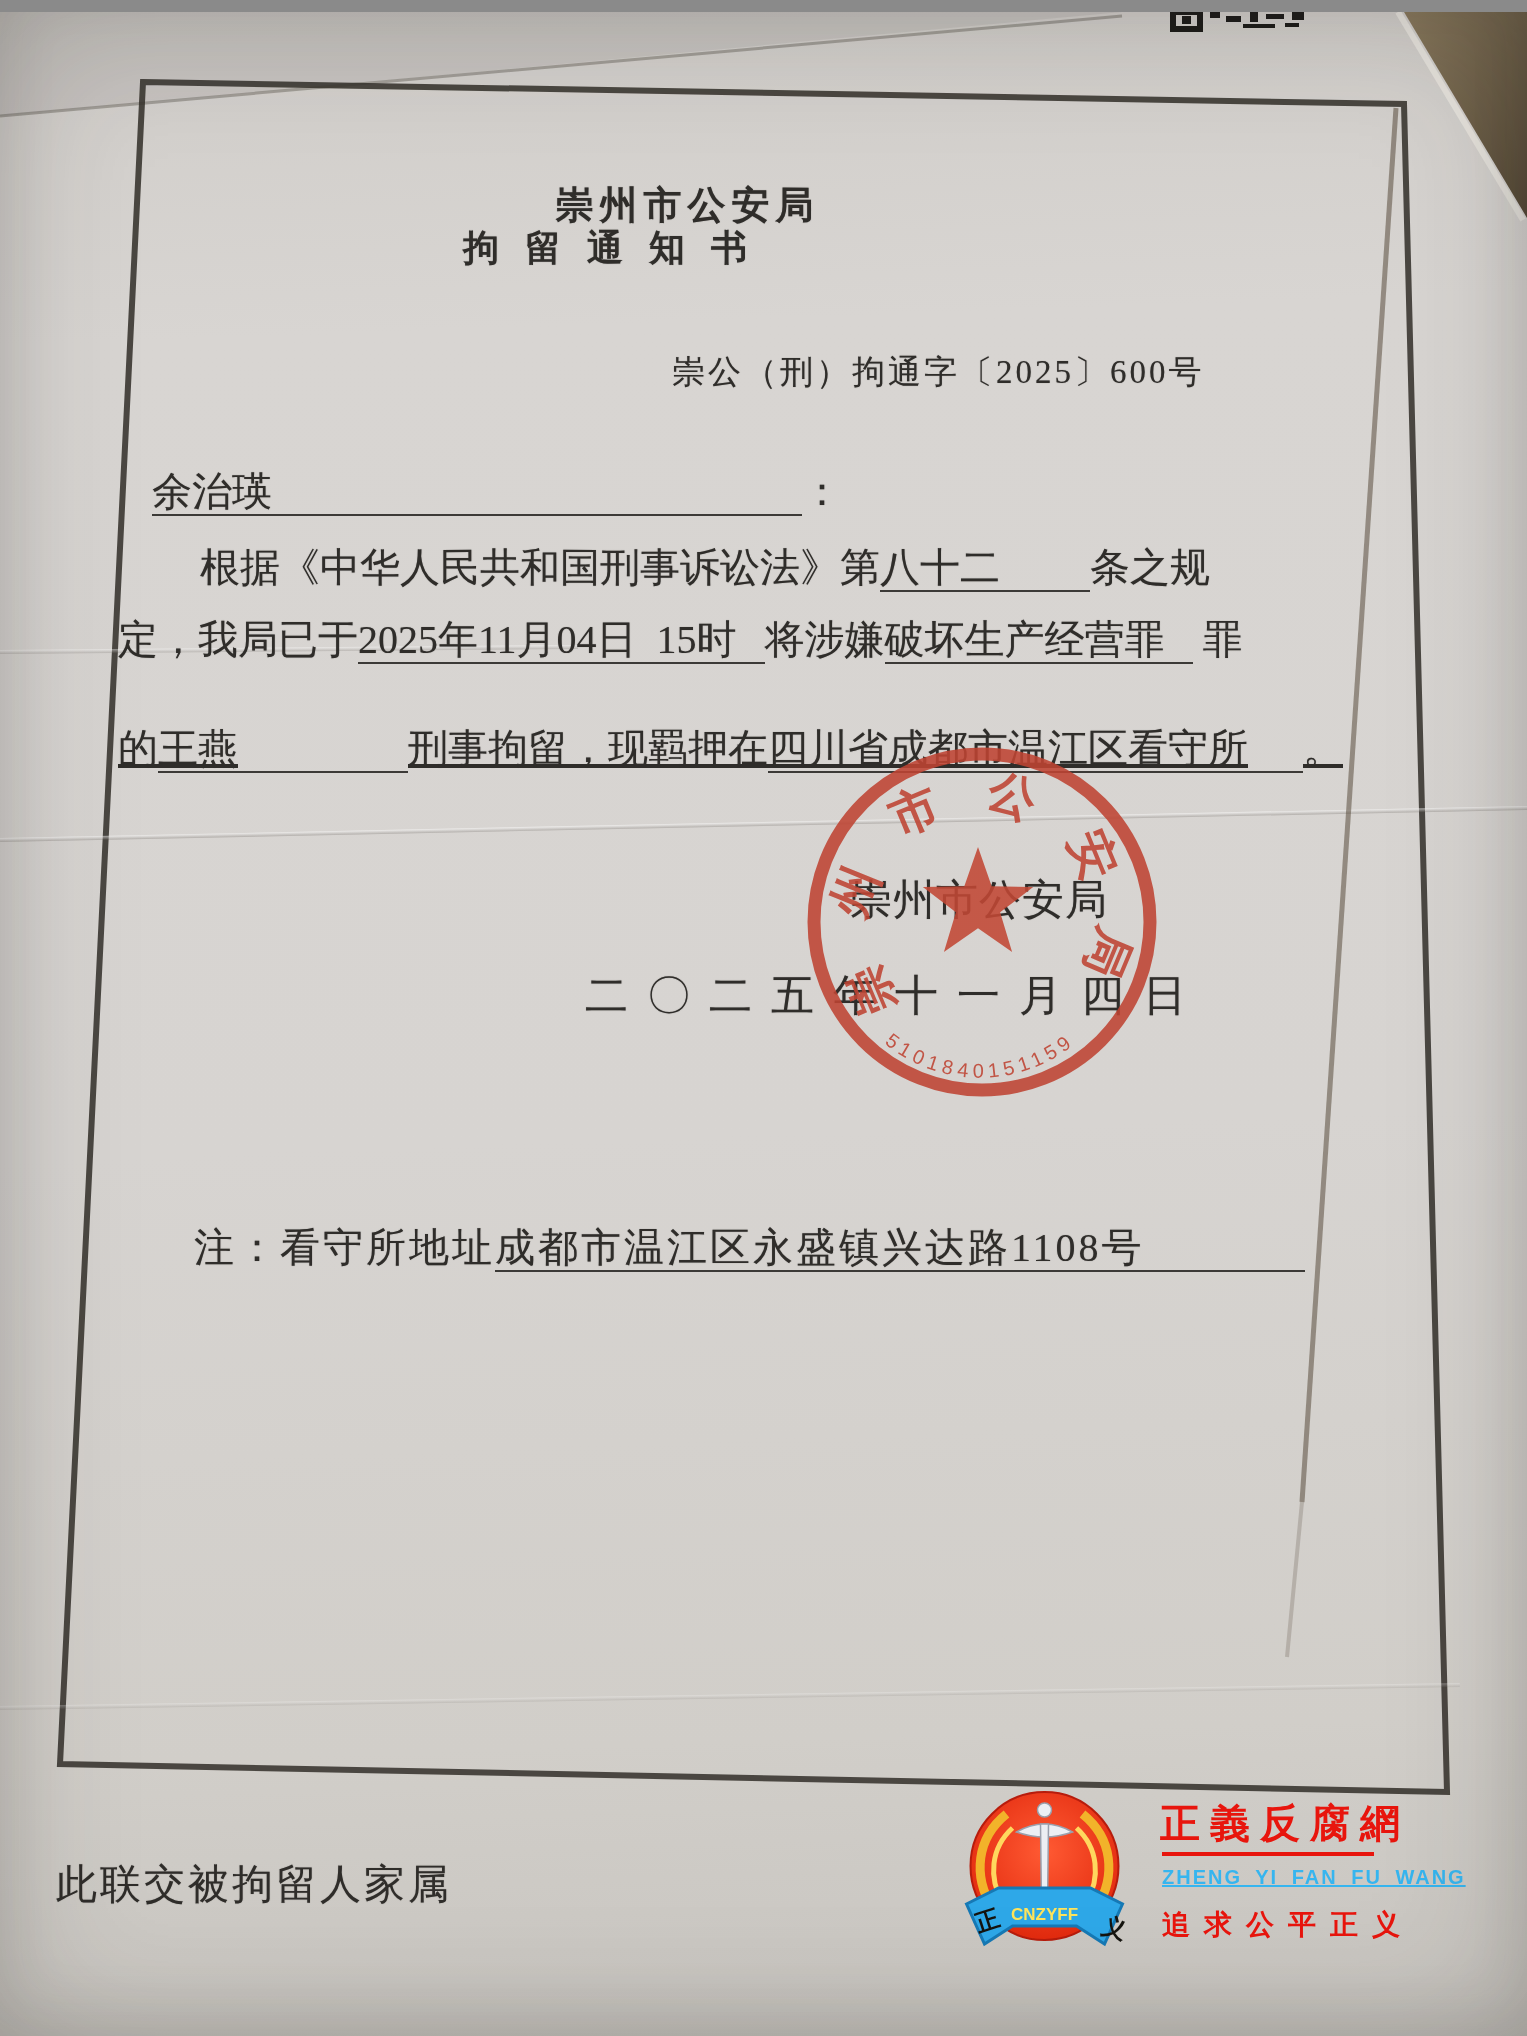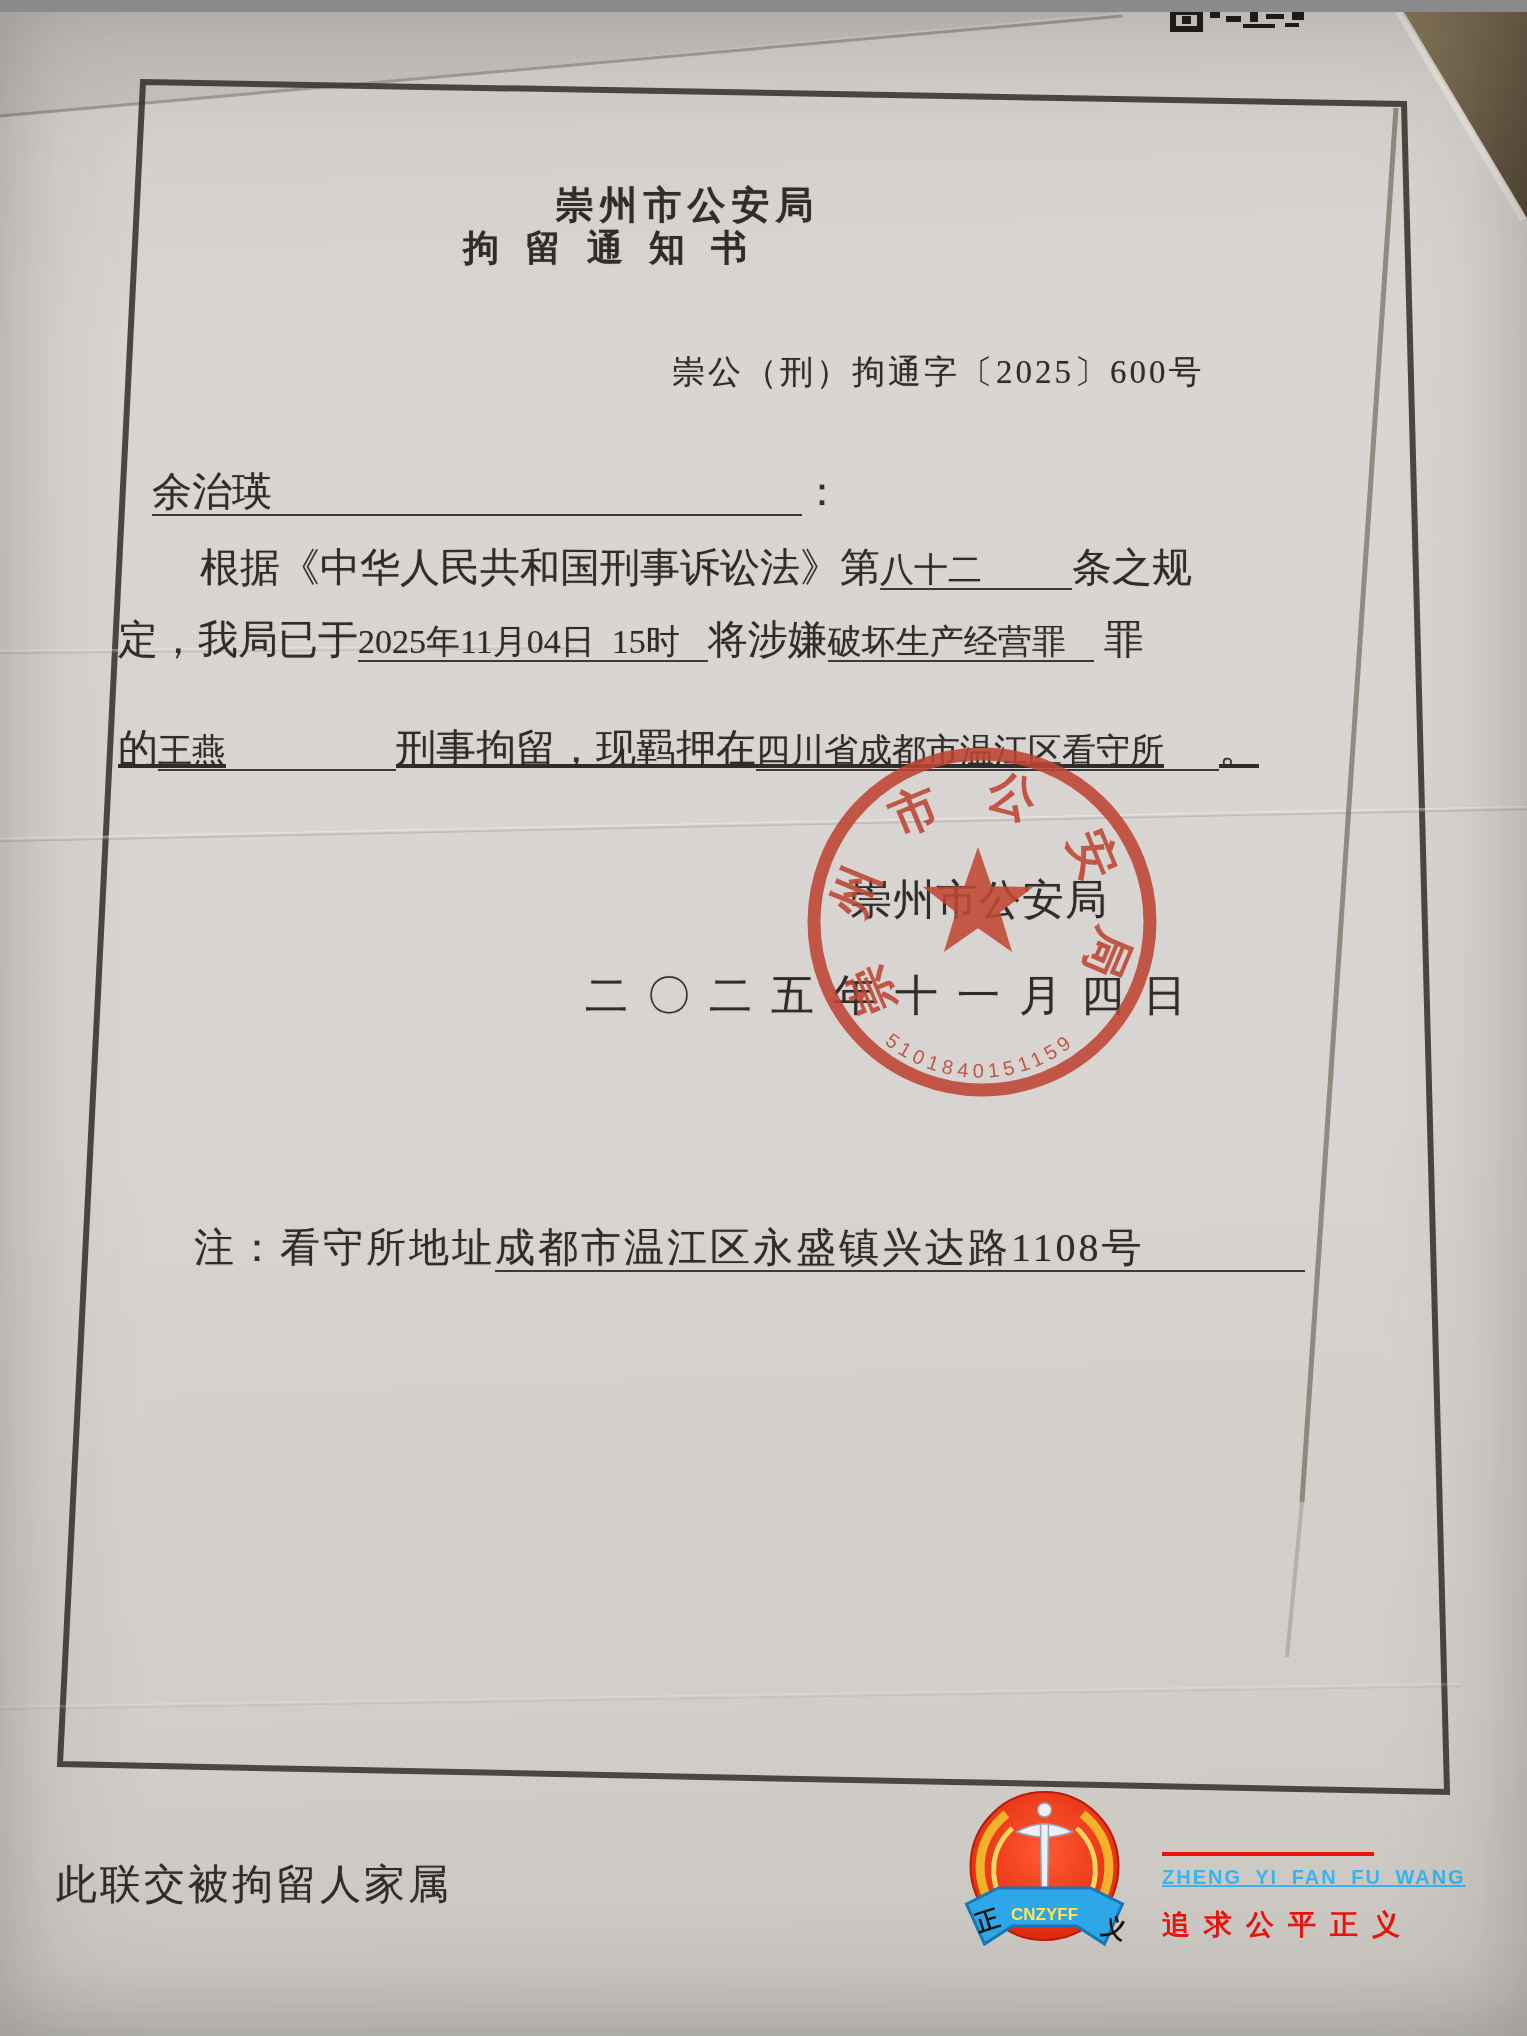--- a/index.html
+++ b/index.html
@@ -6,21 +6,21 @@
   #photo{
     position:relative;width:1527px;height:2036px;overflow:hidden;margin:12px auto;
     background:linear-gradient(178deg,#d0cdc9 0%,#d8d5d2 16%,#d7d4d1 55%,#d1cec9 84%,#c7c4bf 100%);
     font-family:"Liberation Serif",serif;color:#2f2d2a;
   }
   #photo::after{content:"";position:absolute;inset:0;pointer-events:none;z-index:9;
     box-shadow:inset 0 0 140px rgba(40,35,30,0.22), inset 0 -30px 60px rgba(40,35,30,0.10);}
   .layer{position:absolute;left:0;top:0;pointer-events:none;}
   .z1{z-index:1}.z2{z-index:2}.z3{z-index:3}.z4{z-index:4}
   .txt{position:absolute;white-space:nowrap;text-shadow:0 0 1px rgba(47,45,42,.45);}
-  .fill{font-size:34px;border-bottom:2px solid #3c3a37;}
+  .fill{font-size:40px;border-bottom:2px solid #3c3a37;}
   .pre{white-space:pre;}
   .crease{position:absolute;height:4px;pointer-events:none;
     background:linear-gradient(to bottom,rgba(255,255,255,.55),rgba(90,84,78,.28));}
   
   .title1{left:140px;top:168px;width:1095px;text-align:center;font-size:38px;letter-spacing:6px;font-weight:bold;}
   .title2{left:100px;top:212px;width:1036px;text-align:center;font-size:36px;letter-spacing:26px;font-weight:bold;}
   .docnum{left:672px;top:338px;font-size:33px;letter-spacing:3px;}
   .addr{left:152px;top:452px;font-size:40px;}
   .addr .fill{font-size:40px;padding-right:530px;}
   .bl{font-size:40px;}
@@ -149,18 +149,19 @@
       <g fill="#eceff4" stroke="#9aa0ad" stroke-width="1.5">
         <circle cx="90" cy="30" r="7"></circle>
         <path d="M62,52 Q90,36 118,52 Q90,62 62,52 Z"></path>
         <polygon points="86,44 94,44 93,126 90,140 87,126"></polygon>
       </g>
       <path d="M12,124 L44,108 L136,108 L168,124 L150,164 L122,146 L58,146 L30,164 Z" fill="#2ea8e8" stroke="#1679b5" stroke-width="3"></path>
       <text x="90" y="140" text-anchor="middle" font-size="17" font-weight="bold" fill="#ffe45c" font-family="Liberation Sans, sans-serif">CNZYFF</text>
       <text x="24" y="152" font-size="24" fill="#15140f" transform="rotate(-18 24 152)" font-weight="bold">正</text>
       <text x="146" y="152" font-size="24" fill="#15140f" transform="rotate(18 146 152)" font-weight="bold">义</text>
     </svg>
+    <div class="wm-cn">正義反腐網</div>
     <div class="wm-bar"></div>
     <div class="wm-en">ZHENG YI FAN FU WANG</div>
     <div class="wm-slogan">追求公平正义</div>
   </div>
 
 </div>
 
 </body></html>

